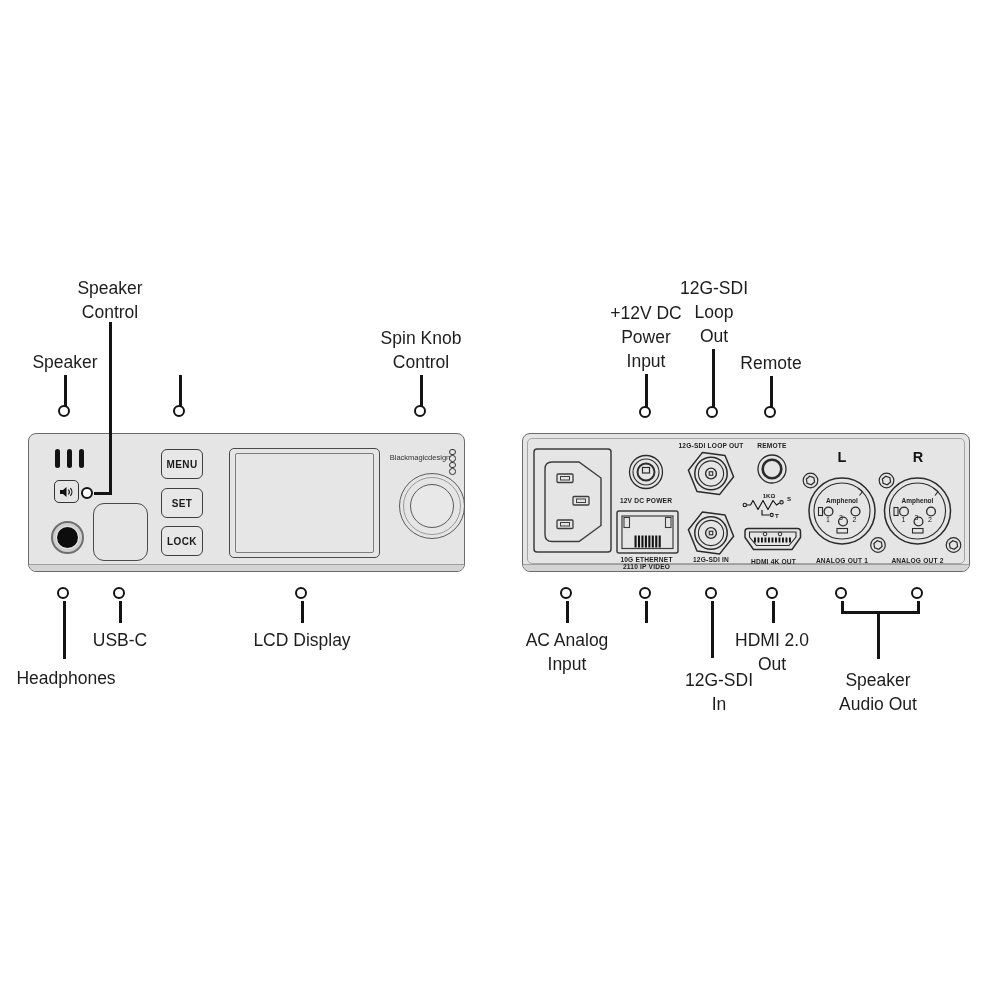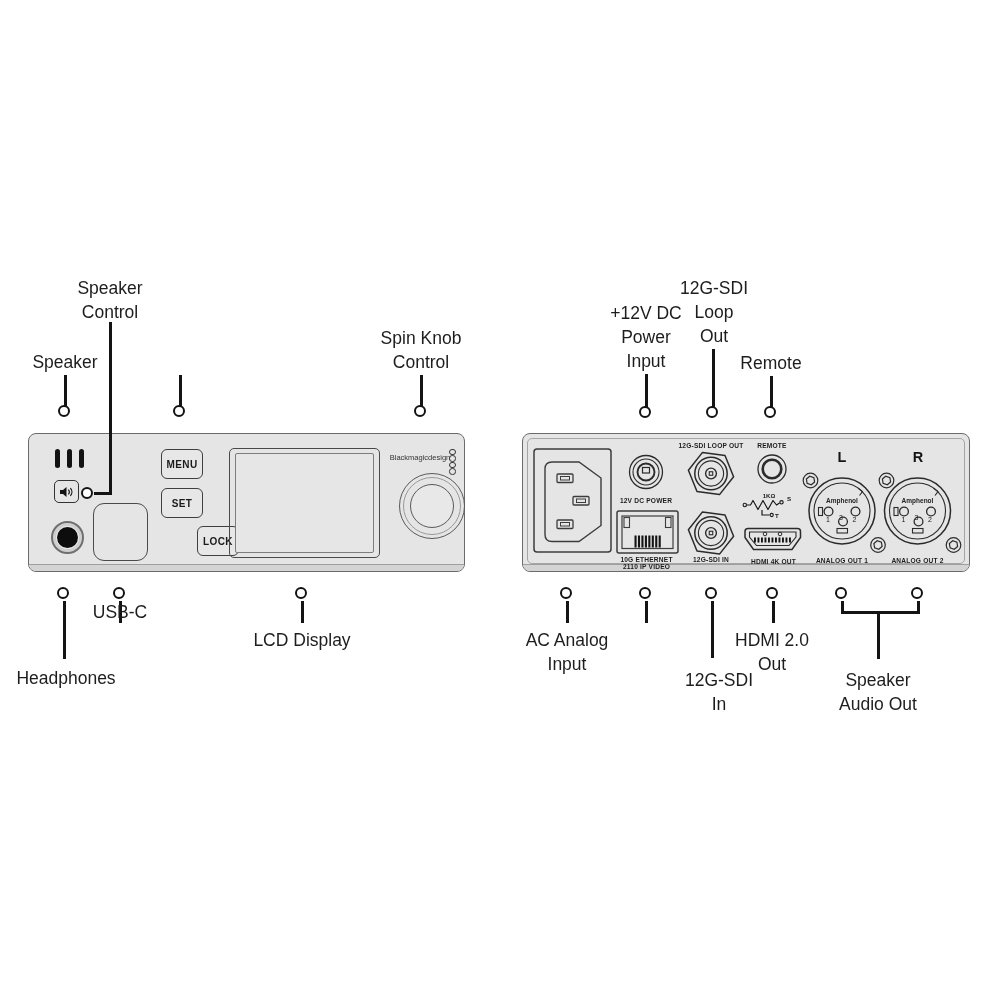--- a/index.html
+++ b/index.html
@@ -85,21 +85,21 @@
     <div>12G-SDI</div>
     <div>Loop</div>
     <div>Out</div>
   </div>
   <div class="callout" style="left:771px;top:351px;">
     <div>Remote</div>
   </div>
   <div class="callout" style="left:66px;top:666px;">
     <div>Headphones</div>
   </div>
-  <div class="callout" style="left:120px;top:600px;text-align:center;">
+  <div class="callout" style="left:120px;top:628px;text-align:center;">
     <div>USB-C</div>
   </div>
   <div class="callout" style="left:302px;top:628px;">
     <div>LCD Display</div>
   </div>
   <div class="callout" style="left:567px;top:628px;">
     <div>AC Analog</div>
     <div>Input</div>
   </div>
   <div class="callout" style="left:719px;top:668px;">
@@ -169,21 +169,21 @@
     <div class="hp-inner"></div>
 
     <div class="usb-sq"></div>
 
     <div class="fbtn" style="top:15px;">
       <span>MENU</span>
     </div>
     <div class="fbtn" style="top:54px;">
       <span>SET</span>
     </div>
-    <div class="fbtn" style="top:92px;margin-left:36px;">
+    <div class="fbtn" style="top:92px;">
       <span>LOCK</span>
     </div>
 
     <div class="lcd-outer">
       <div class="lcd-screen"></div>
     </div>
 
     <div class="brand">Blackmagicdesign</div>
     <div class="bdot" style="top:14.5px;"></div>
     <div class="bdot" style="top:21px;"></div>

